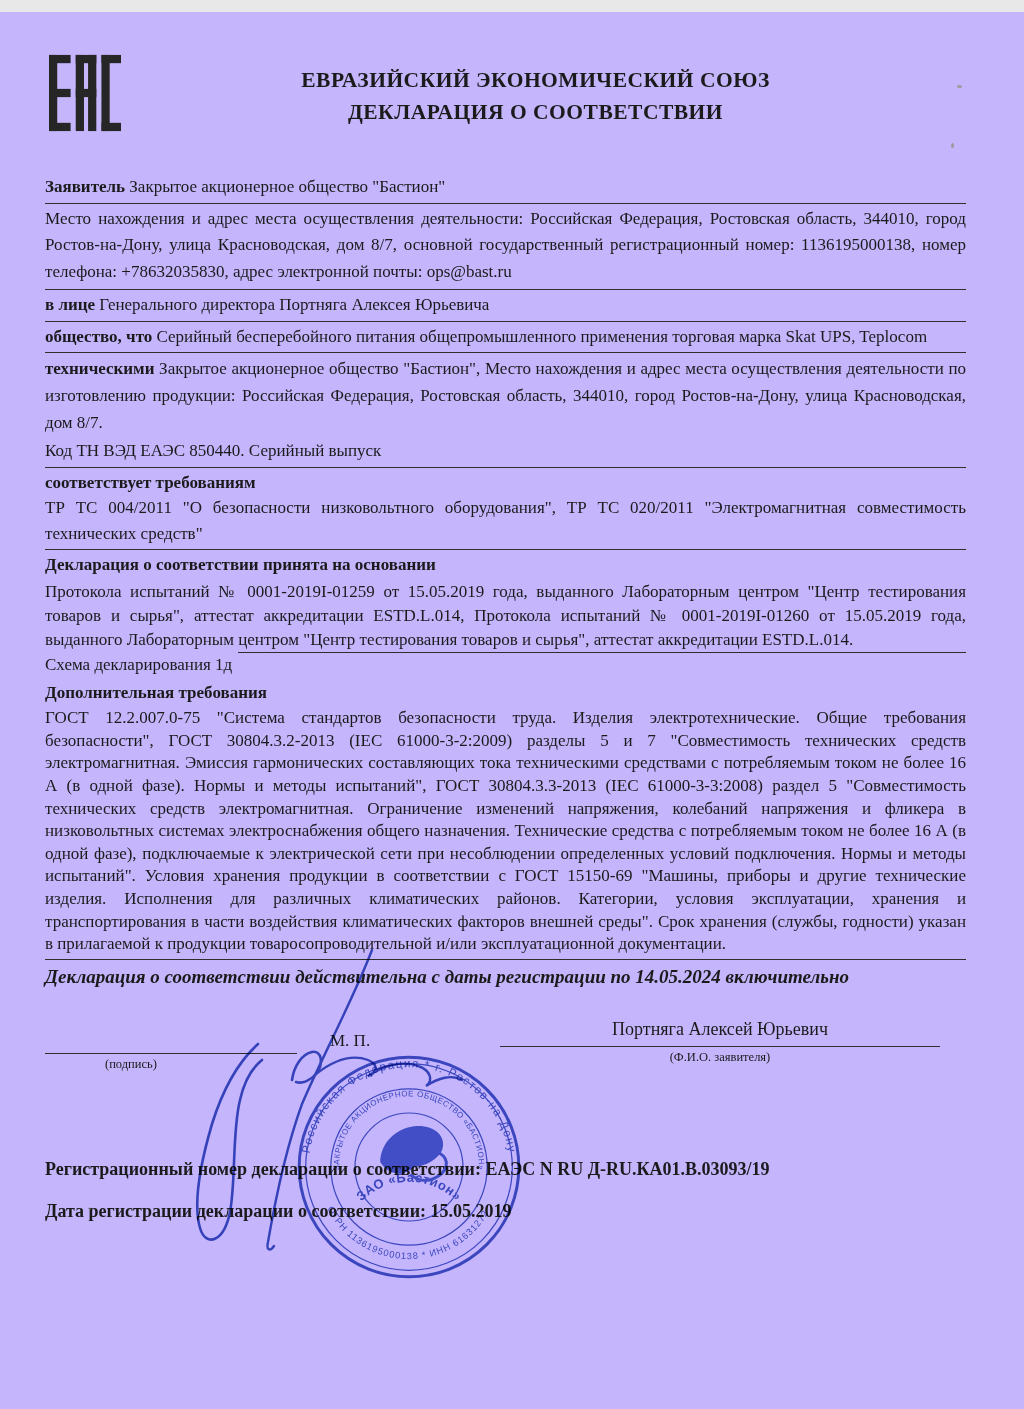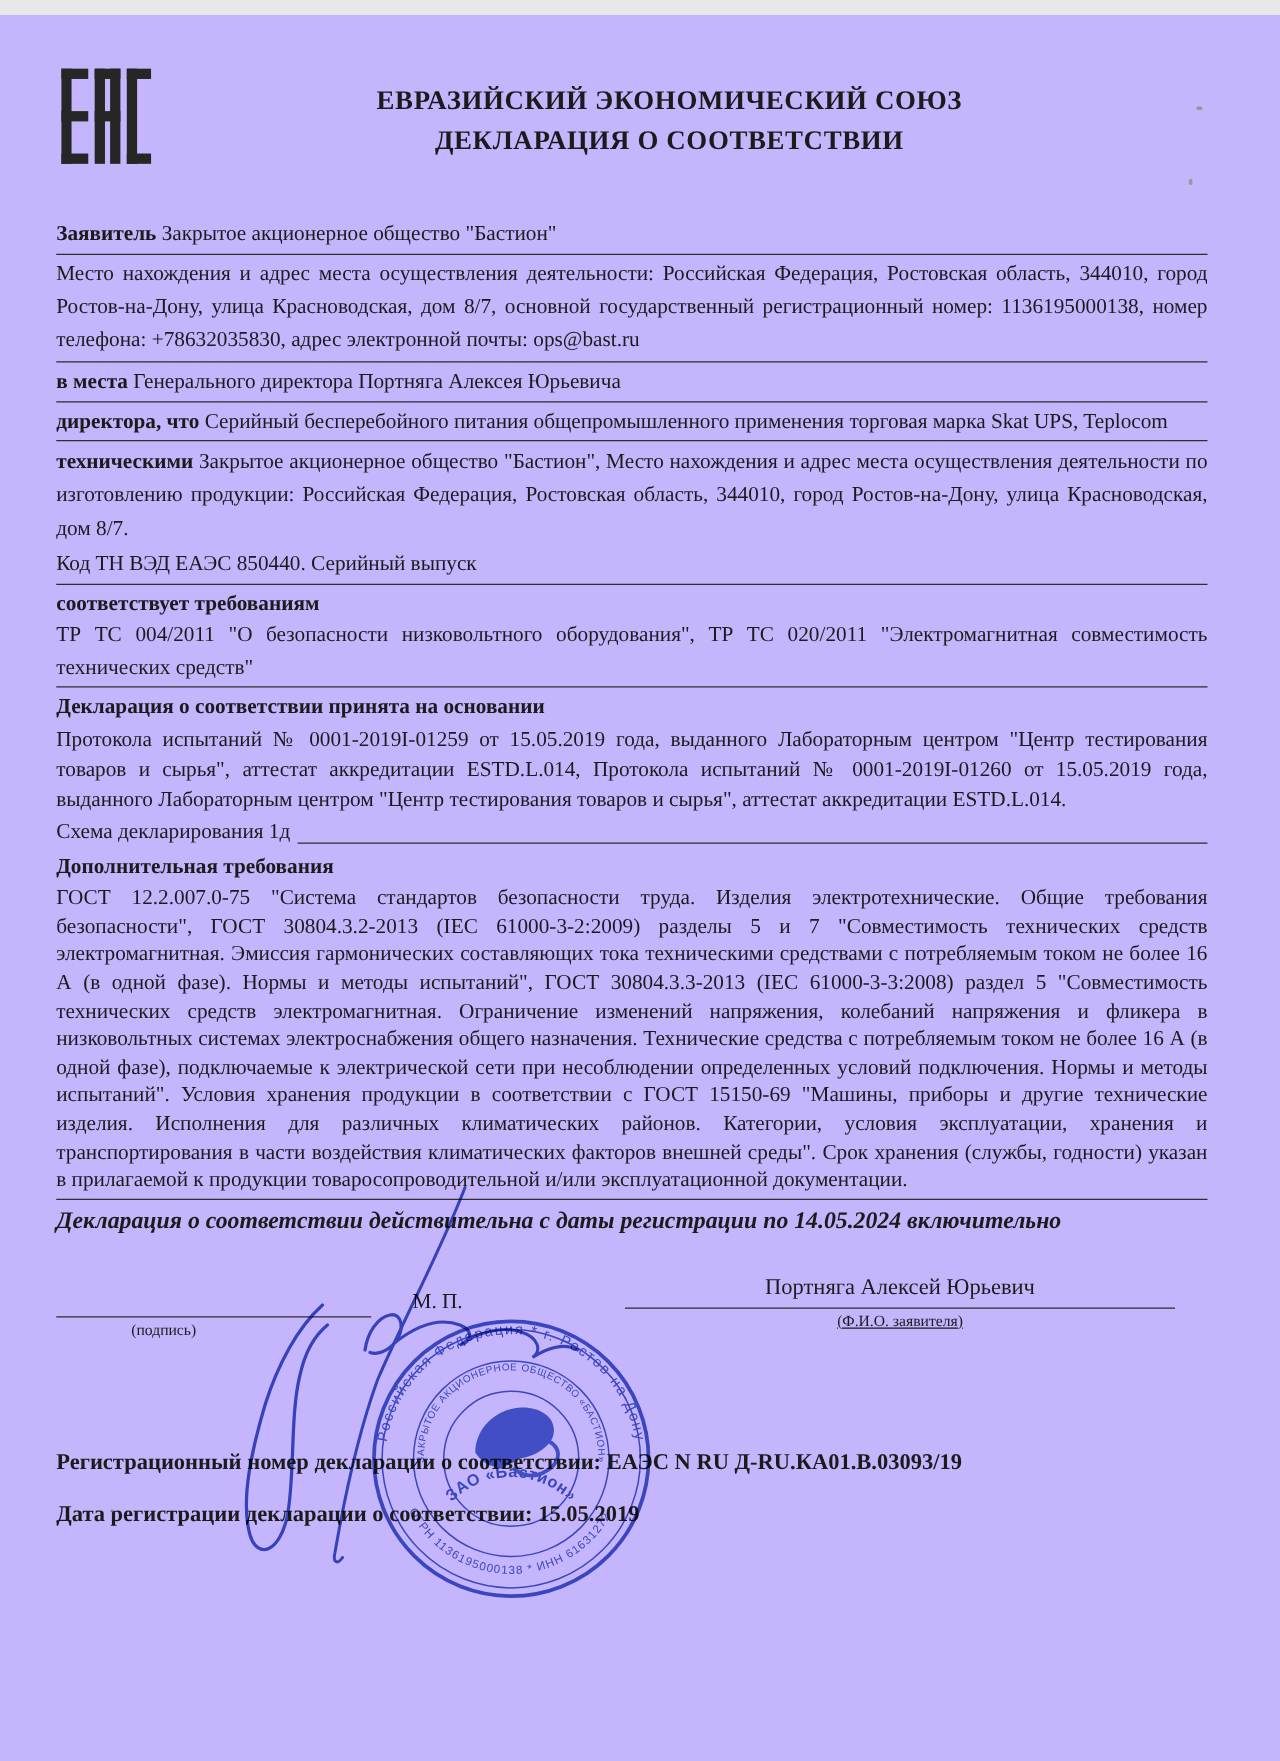--- a/index.html
+++ b/index.html
@@ -20,31 +20,31 @@
   .title-line{font-weight:bold;font-size:21.5px;line-height:1.5;letter-spacing:.5px;}
   
   .row{font-size:17px;line-height:1.5;}
   .row .lbl{font-weight:bold;}
   .rule{border-bottom:1.6px solid #2e2e2e;}
   .just{text-align:justify;}
   .pad-b{padding-bottom:3px;}
   .mt2{margin-top:2px;}
   .mt4{margin-top:4px;}
   .tight{line-height:1.33;}
-  .inline-rule{display:flex;align-items:flex-end;}
+  .inline-rule{display:flex;align-items:flex-start;}
   .inline-rule .filler{flex:1;border-bottom:1.6px solid #2e2e2e;margin-bottom:3px;margin-left:6px;}
   .bold-line{font-weight:bold;font-size:19px;line-height:1.4;font-style:italic;}
   
   .sig-row{position:relative;height:132px;}
   .sig-line-left{position:absolute;left:0;top:62px;width:252px;border-top:1.6px solid #2e2e2e;}
   .sig-caption-left{position:absolute;left:60px;top:66px;font-size:12.5px;}
   .mp-note{position:absolute;left:285px;top:40px;font-size:17px;}
   .fio-block{position:absolute;left:455px;top:28px;width:440px;text-align:center;}
   .fio-name{font-size:18px;padding-bottom:6px;border-bottom:1.6px solid #2e2e2e;}
-  .fio-caption{font-size:12.5px;padding-top:3px;text-decoration:underline;}
+  .fio-caption{font-size:12.5px;padding-top:3px;}
   .reg-block{margin-top:34px;}
   .reg-line{font-weight:bold;font-size:18px;line-height:1.4;margin-bottom:17px;}
   
   .stamp-svg{position:absolute;left:288px;top:1034px;width:242px;height:242px;mix-blend-mode:multiply;opacity:.92;}
   .sign-svg{position:absolute;left:130px;top:920px;width:360px;height:330px;mix-blend-mode:multiply;opacity:.95;}
   .speck{position:absolute;background:#9a9a9a;border-radius:50%;}
   .s1{left:957px;top:73px;width:5px;height:3px;}
   .s2{left:951px;top:131px;width:3px;height:5px;}
   .s3{left:88px;top:1195px;width:3px;height:3px;opacity:.5;}
 </style>
@@ -80,26 +80,26 @@
     </div>
 
     <div class="row rule pad-b mt4">
       <span class="lbl">Заявитель</span>
       <span>Закрытое акционерное общество "Бастион"</span>
     </div>
 
     <div class="row rule just pad-b mt2" style="line-height:1.58;">Место нахождения и адрес места осуществления деятельности: Российская Федерация, Ростовская область, 344010, город Ростов-на-Дону, улица Красноводская, дом 8/7, основной государственный регистрационный номер: 1136195000138, номер телефона: +78632035830, адрес электронной почты: ops@bast.ru</div>
 
     <div class="row rule pad-b mt2">
-      <span class="lbl">в места</span>
+      <span class="lbl">в лице</span>
       <span>Генерального директора Портняга Алексея Юрьевича</span>
     </div>
 
     <div class="row rule just pad-b mt2">
-      <span class="lbl">директора, что</span>
+      <span class="lbl">общество, что</span>
       <span>Серийный бесперебойного питания общепромышленного применения  торговая марка Skat UPS, Teplocom</span>
     </div>
 
     <div class="row rule pad-b mt2" style="line-height:1.6;">
       <div class="just"><span class="lbl">техническими</span> <span>Закрытое акционерное общество "Бастион", Место нахождения и адрес места осуществления деятельности по изготовлению продукции: Российская Федерация, Ростовская область, 344010, город Ростов-на-Дону, улица Красноводская, дом 8/7.</span></div>
       <div>Код ТН ВЭД ЕАЭС 850440. Серийный выпуск</div>
     </div>
 
     <div class="row mt2">
       <span class="lbl">соответствует требованиям</span>

